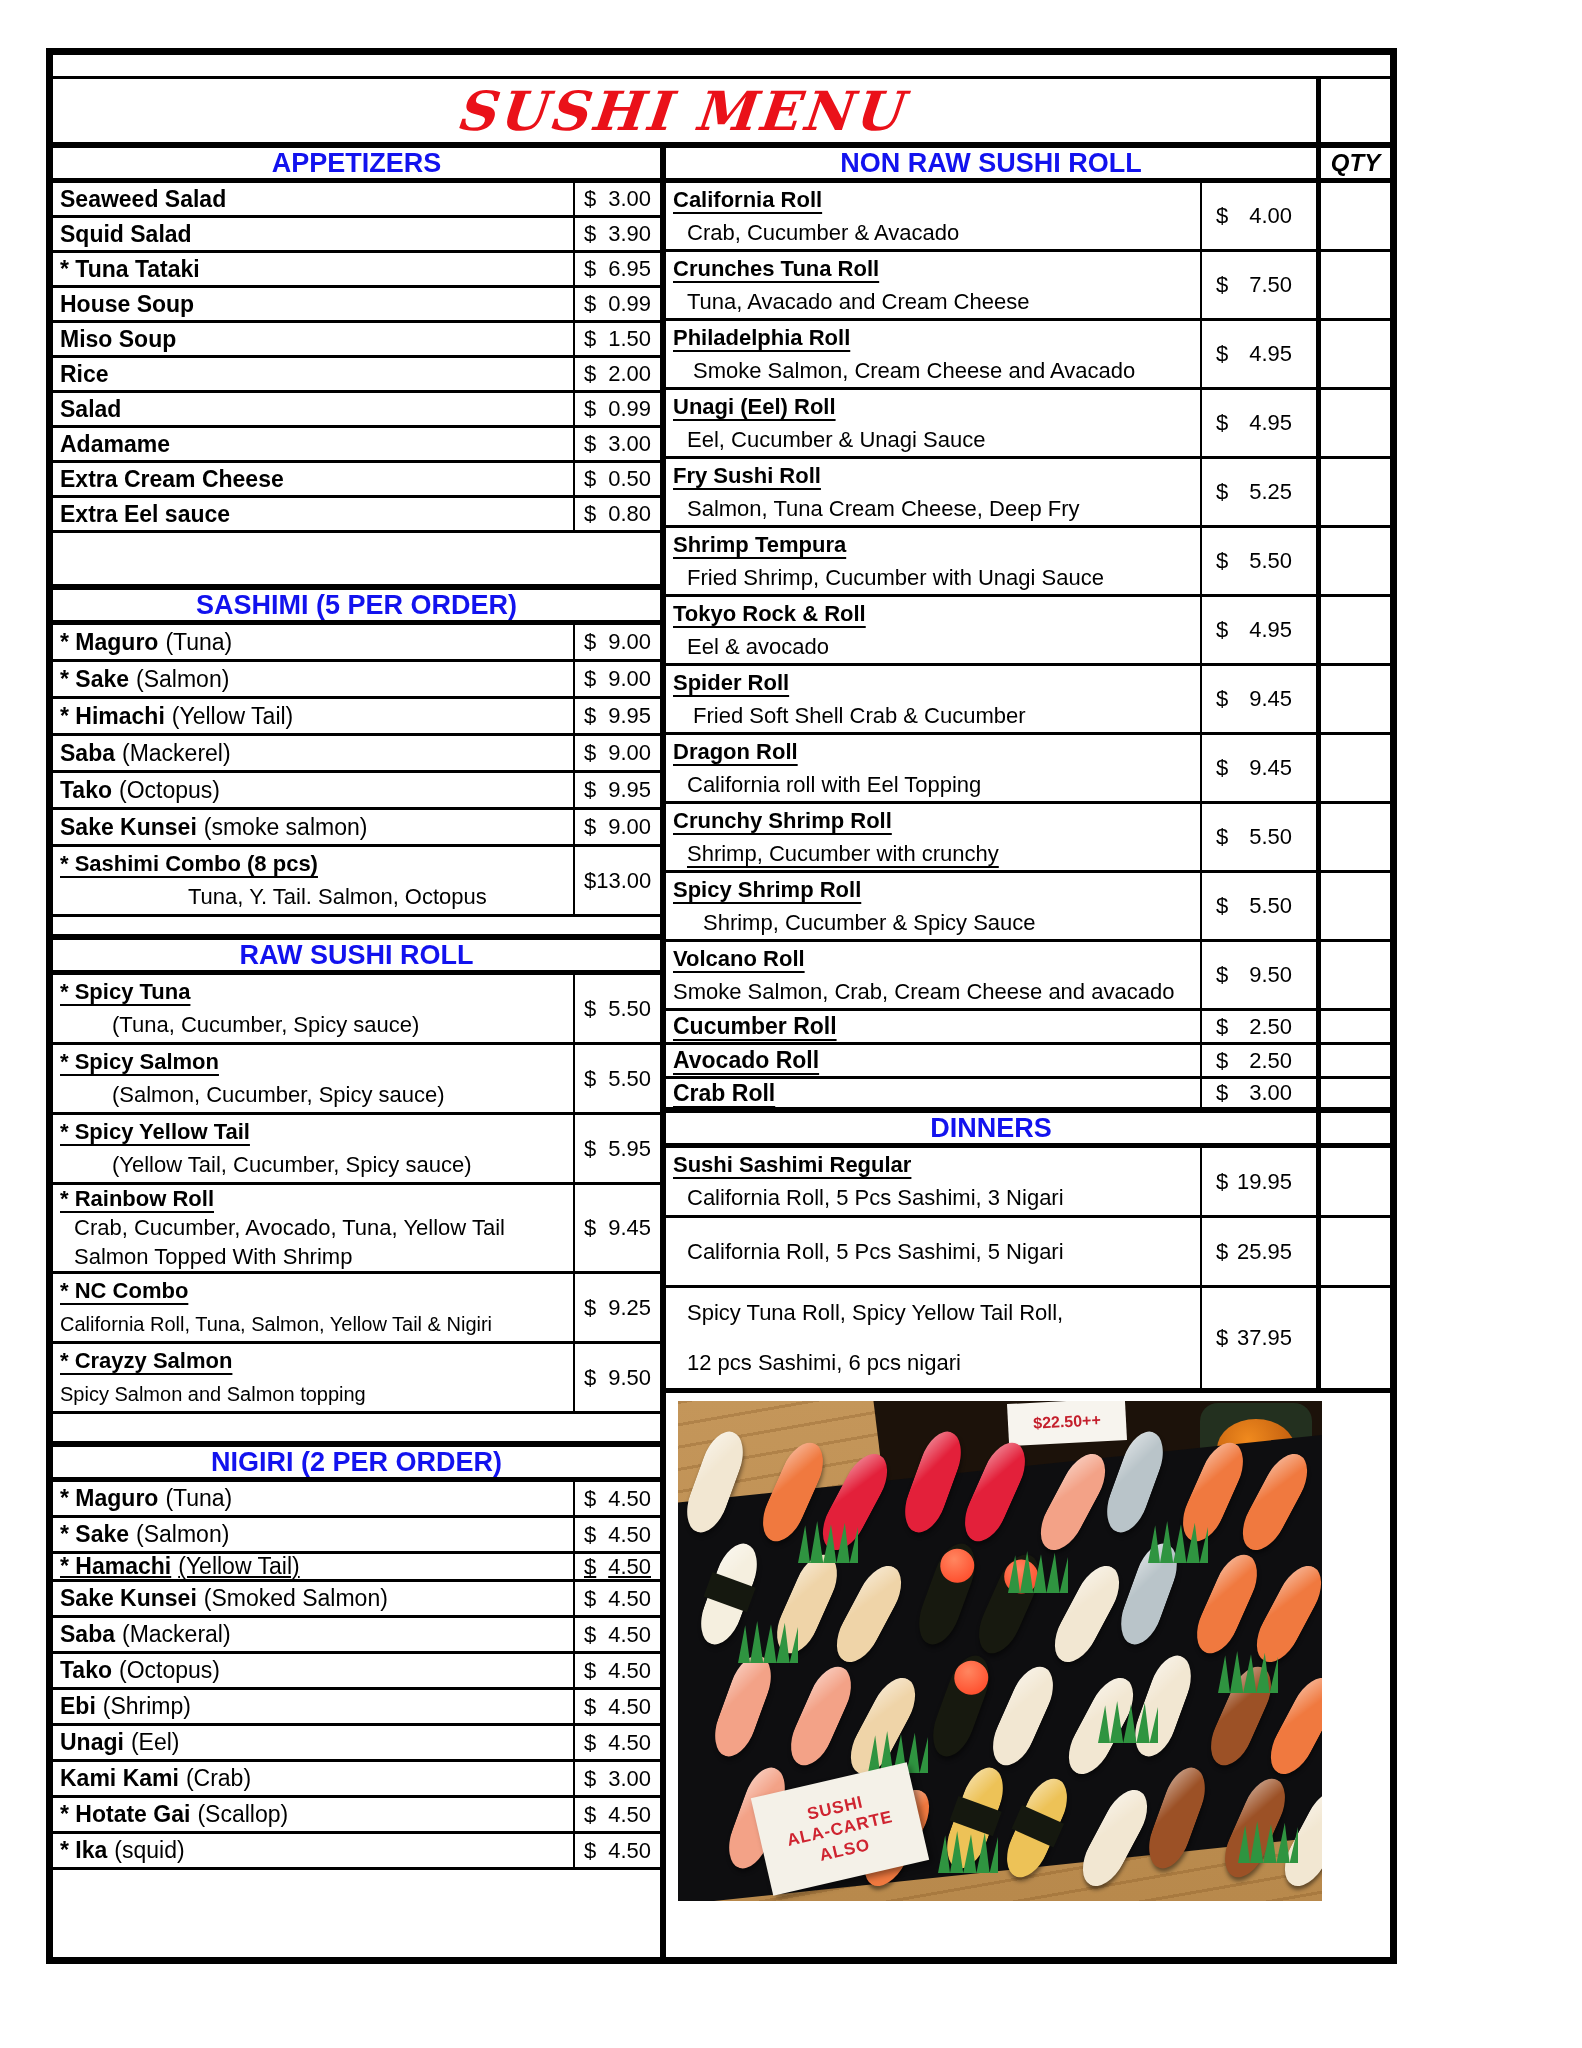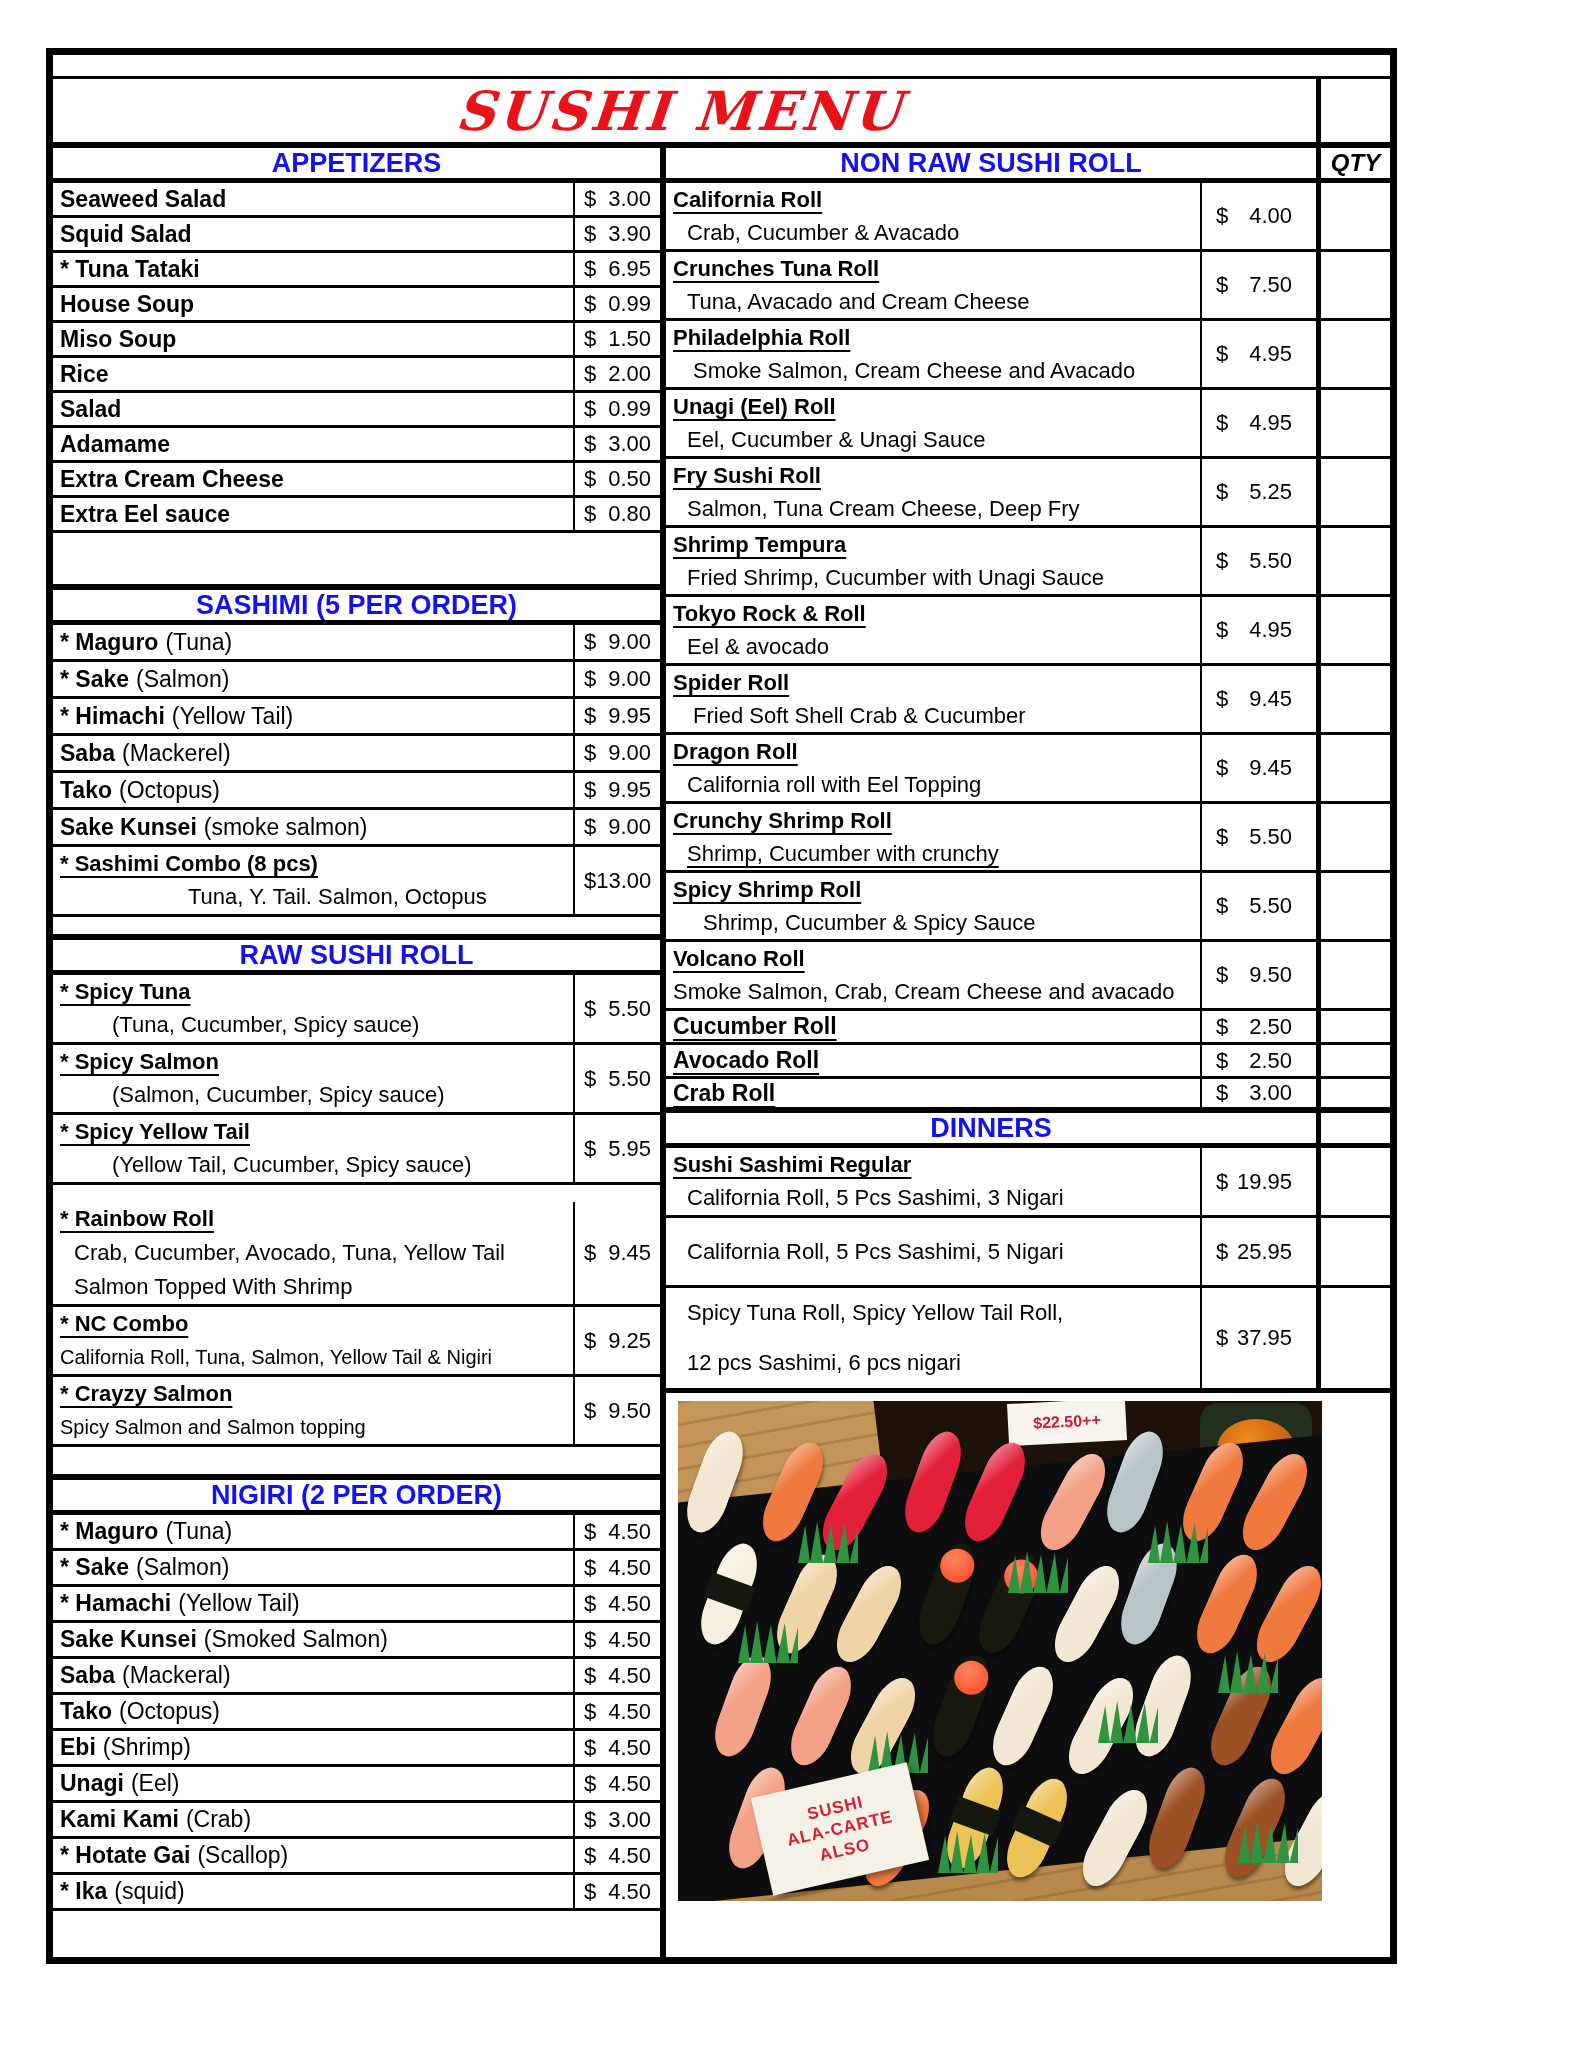--- a/index.html
+++ b/index.html
@@ -298,21 +298,21 @@
           </div>
           <div class="ln" style="padding-left: 59px;">
             <span>(Yellow Tail, Cucumber, Spicy sauce)</span>
           </div>
         </div>
         <div class="pr pr-left">
           <span class="cur">$</span>
           <span class="amt">5.95</span>
         </div>
       </div>
-      <div class="item" style="height: 105px; margin-top: 17px;">
+      <div class="item" style="height: 89px;">
         <div class="lines">
           <div class="ln">
             <span class="b u">* Rainbow Roll</span>
           </div>
           <div class="ln" style="padding-left: 21px; text-align: right;">
             <span>Crab, Cucumber, Avocado, Tuna, Yellow Tail</span>
           </div>
           <div class="ln" style="padding-left: 21px;">
             <span>Salmon Topped With Shrimp</span>
           </div>
@@ -367,21 +367,21 @@
       <div class="row" style="height: 36px;">
         <div class="nm">
           <span class="b">* Sake</span>
           <span class="p">(Salmon)</span>
         </div>
         <div class="pr pr-left">
           <span class="cur">$</span>
           <span class="amt">4.50</span>
         </div>
       </div>
-      <div class="row" style="height: 36px;">
+      <div class="row" style="height: 28px; text-decoration: underline;">
         <div class="nm">
           <span class="b">* Hamachi</span>
           <span class="p">(Yellow Tail)</span>
         </div>
         <div class="pr pr-left">
           <span class="cur">$</span>
           <span class="amt">4.50</span>
         </div>
       </div>
       <div class="row" style="height: 36px;">

